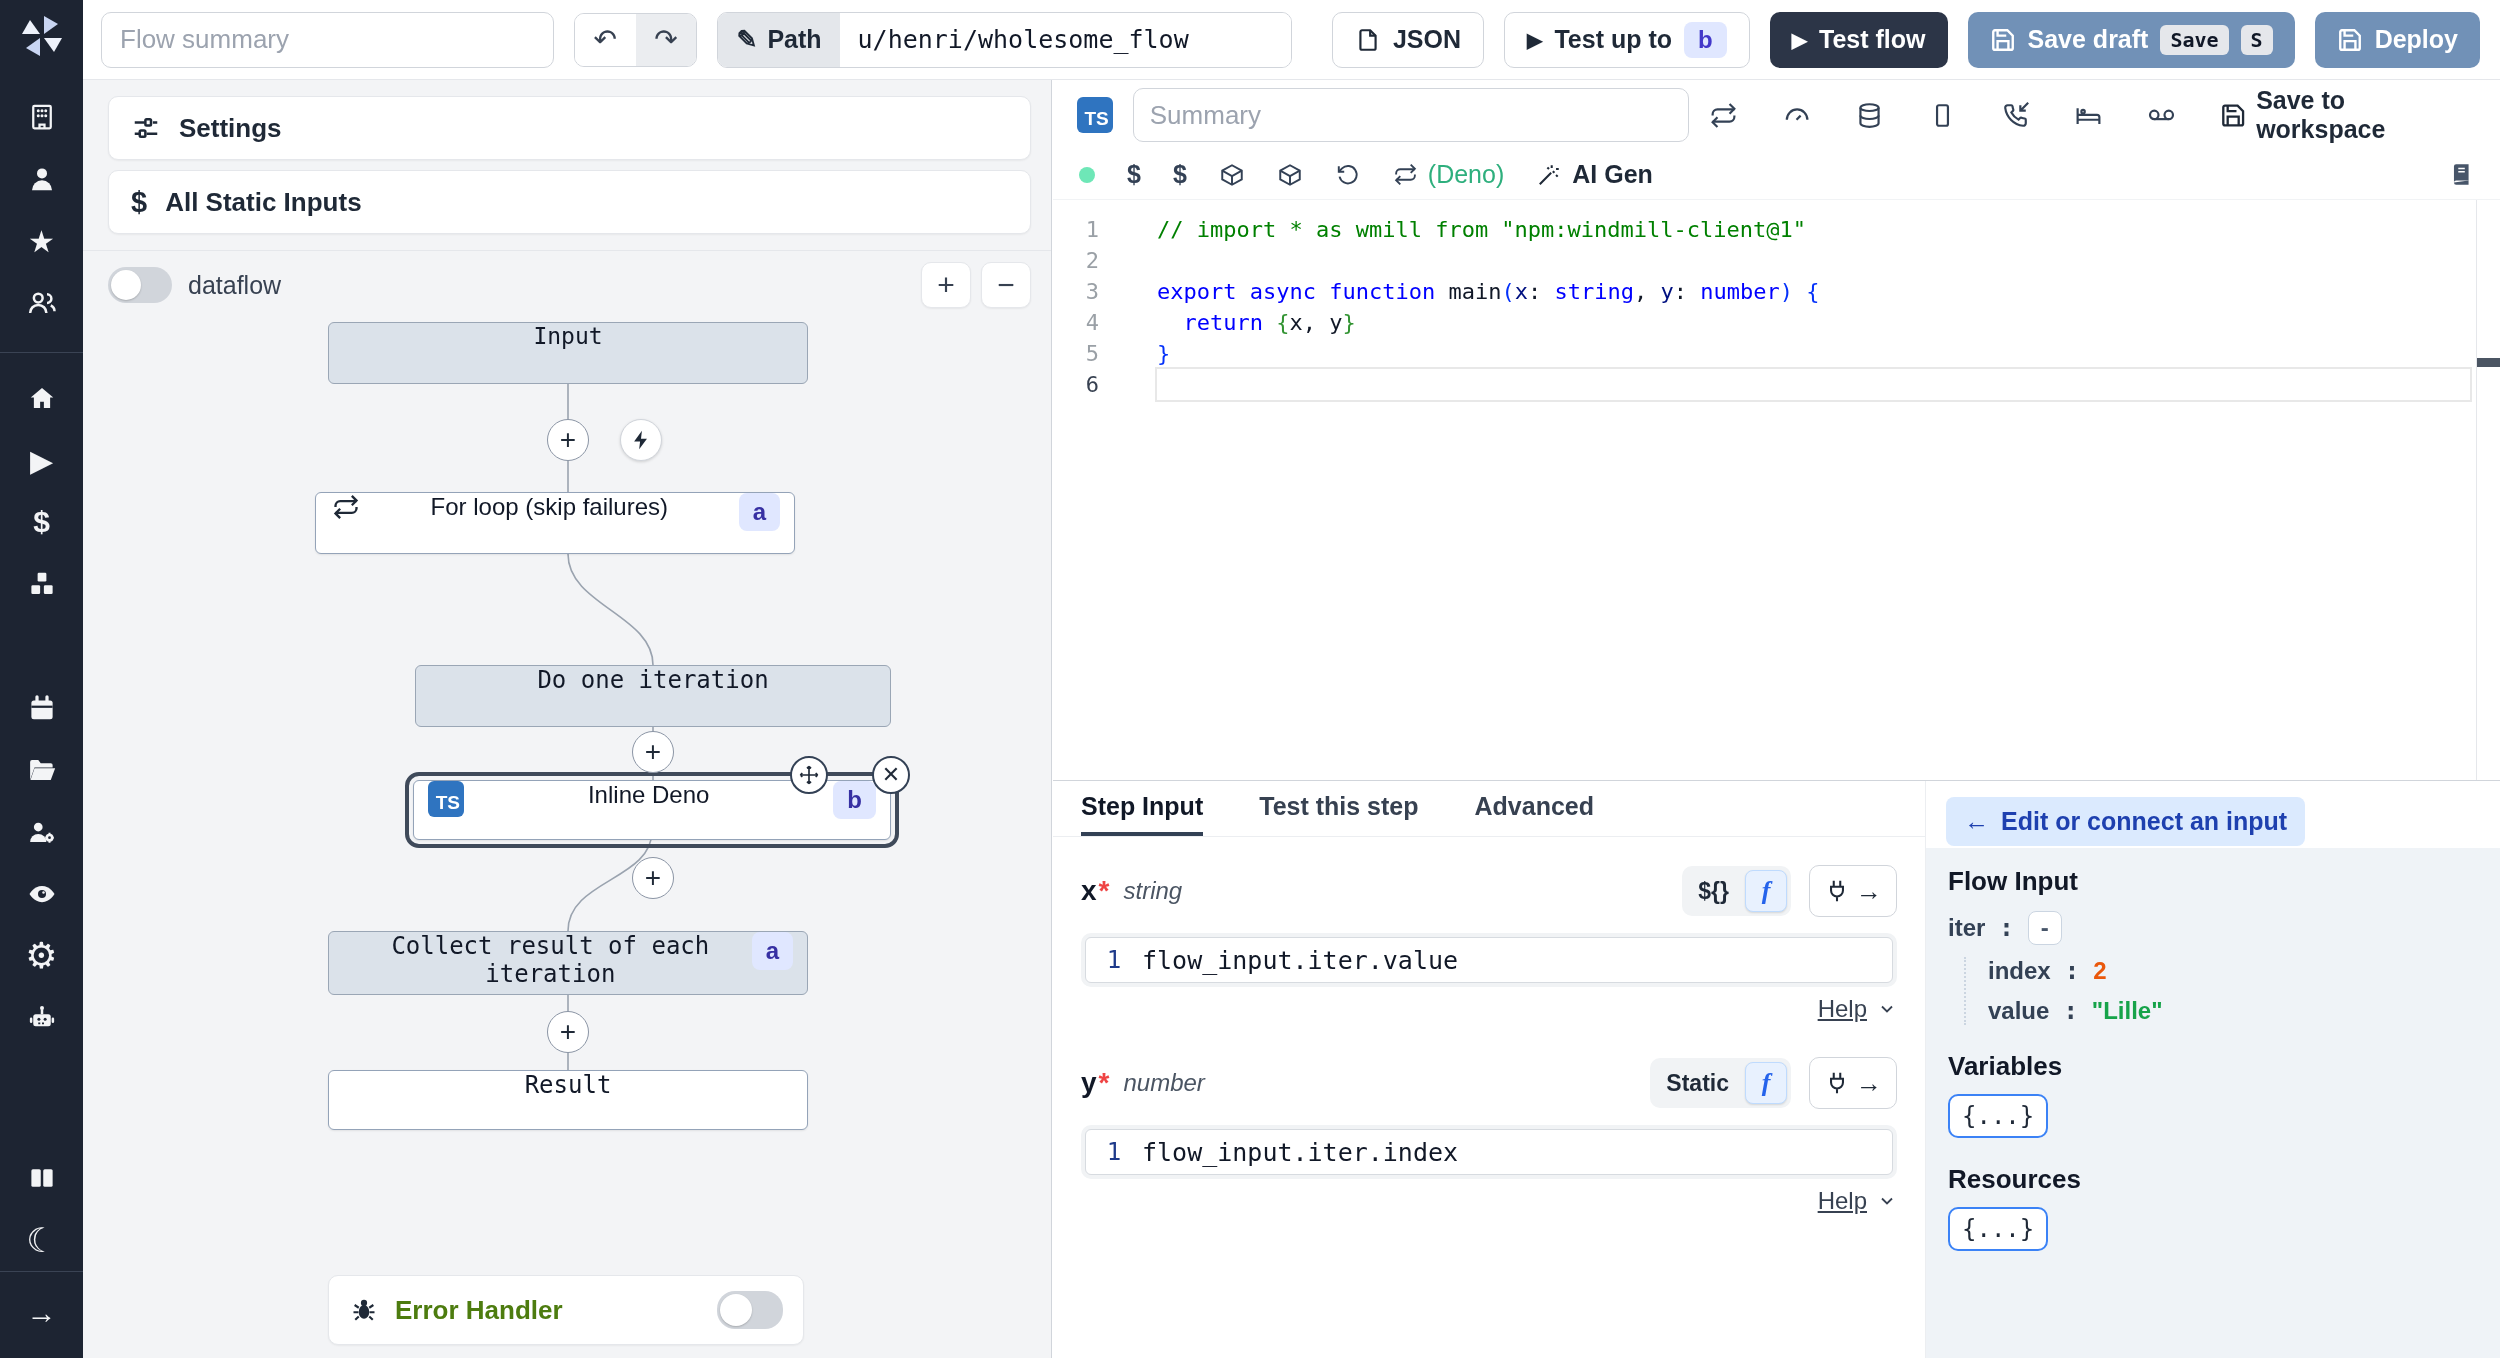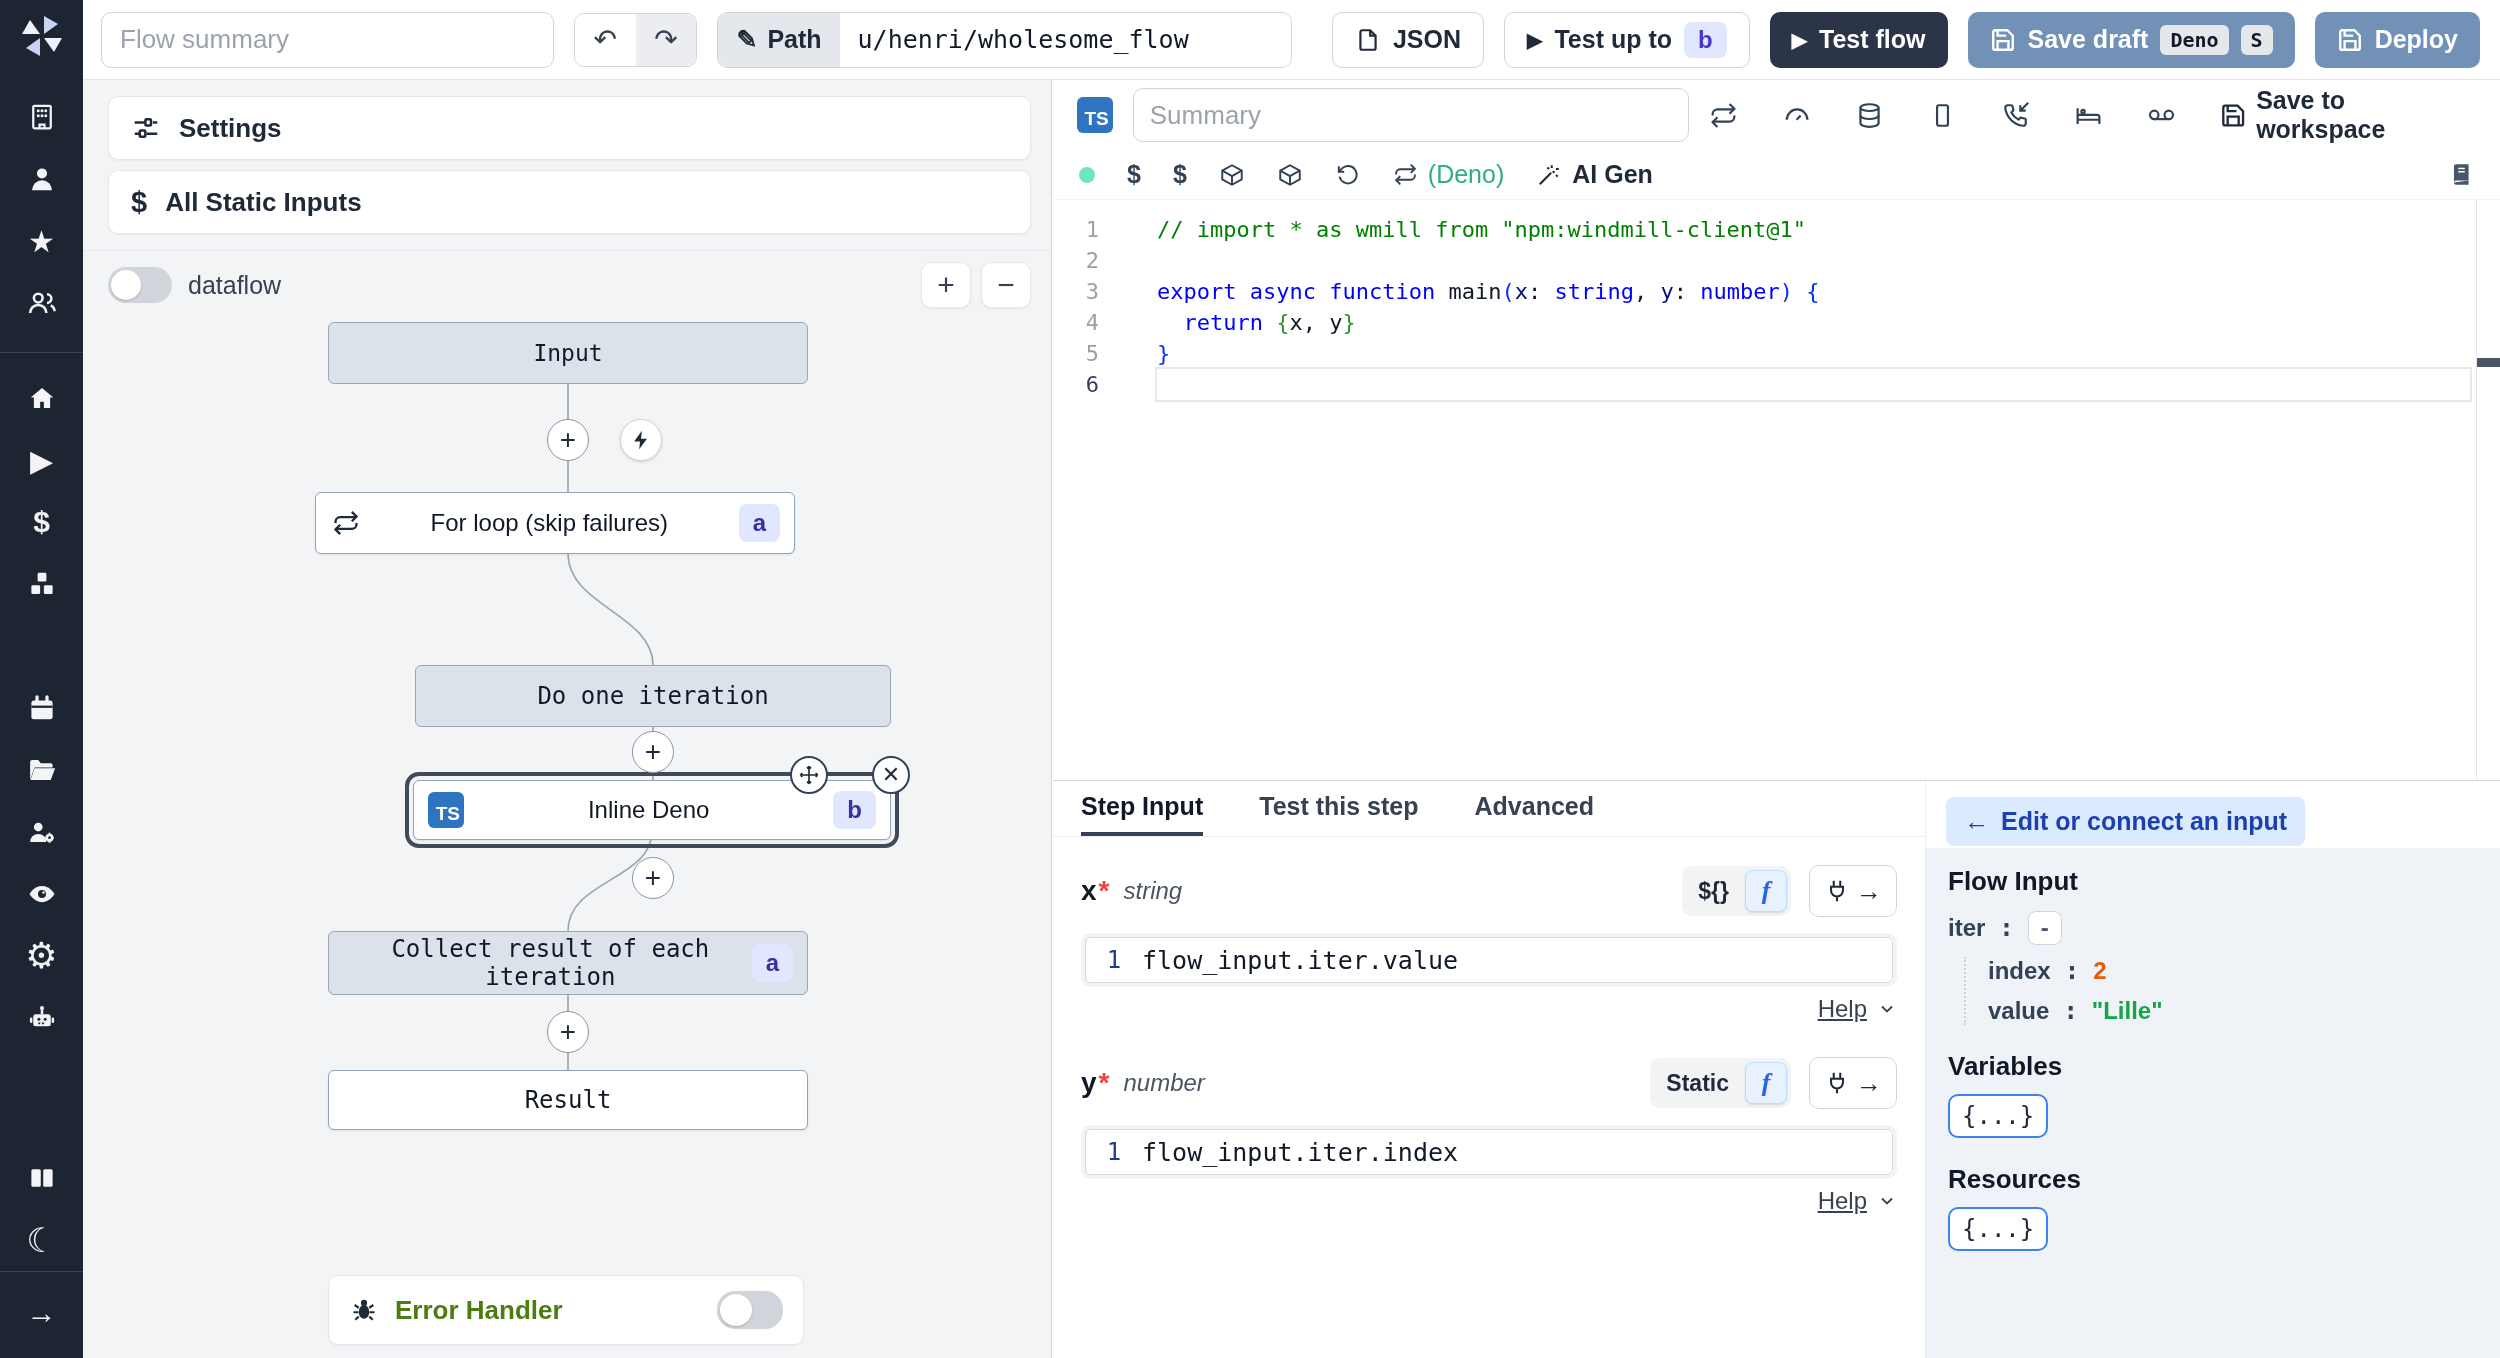--- a/index.html
+++ b/index.html
@@ -40,21 +40,21 @@
   .card + .card { margin-top:10px; }
   .card svg { width:30px; height:30px; }
   .flow-divider { margin-top:16px; border:none; border-top:1px solid #e5e7eb; }
   .graph-head { margin:10px 20px 0 25px; height:48px; display:flex; align-items:center; }
   .toggle { width:64px; height:36px; border-radius:18px; background:#d1d5db; position:relative; cursor:pointer; flex:none; }
   .toggle .knob { position:absolute; left:3px; top:3px; width:30px; height:30px; border-radius:50%; background:#fff; box-shadow:0 1px 2px rgba(0,0,0,.2); }
   .graph-head .lbl { margin-left:16px; font-size:25px; color:#374151; }
   .zoom-btn { width:50px; height:46px; background:#fff; border:1px solid #e5e7eb; border-radius:10px; box-shadow:0 1px 2px rgba(0,0,0,.06); font-size:30px; color:#374151; display:flex; align-items:center; justify-content:center; cursor:pointer; }
   .graph-head .zoom-btn + .zoom-btn { margin-left:10px; }
   .graph-svg { position:absolute; left:0; top:0; width:969px; height:1278px; pointer-events:none; }
-  .node { position:absolute; border-radius:6px; display:flex; align-items:center; font-size:23px; color:#111827; cursor:pointer; z-index:2; }
+  .node { position:absolute; border-radius:6px; display:flex; align-items:flex-start; font-size:23px; color:#111827; cursor:pointer; z-index:2; }
   .node .center { flex:1; text-align:center; }
   .node.grayed { background:#dbe2ea; border:1px solid #9aa6b5; }
   .node.plain { background:#fff; border:1px solid #94a3b8; box-shadow:0 1px 2px rgba(0,0,0,.08); }
   .node.selected { outline:4px solid #3f4a5a; outline-offset:4px; }
   .abadge { background:#e0e7ff; color:#3730a3; font-weight:700; font-size:24px; border-radius:8px; padding:5px 14px; margin-right:14px; font-family:"Liberation Sans", sans-serif; }
   .pcircle { position:absolute; width:42px; height:42px; border-radius:50%; background:#fff; border:1.5px solid #8b95a5; color:#1f2937; display:flex; align-items:center; justify-content:center; font-size:28px; z-index:3; cursor:pointer; }
   .pcircle.soft { border-color:#d1d5db; box-shadow:0 1px 3px rgba(0,0,0,.15); }
   .mini-circle { position:absolute; width:38px; height:38px; border-radius:50%; background:#fff; border:2px solid #334155; display:flex; align-items:center; justify-content:center; z-index:4; cursor:pointer; color:#1f2937; font-size:22px; }
   .mini-circle svg { width:22px; height:22px; }
   .ts-badge { width:36px; height:36px; border-radius:6px; background:#2f74c0; color:#fff; font-weight:700; font-size:19px; display:flex; align-items:flex-end; justify-content:flex-end; padding:3px 4px; margin-left:14px; font-family:"Liberation Sans", sans-serif;}
@@ -275,21 +275,21 @@
   </div>
   <div class="btn blue">
     <span class="icw">
         <svg viewBox="0 0 24 24" fill="none" stroke="#fff" stroke-width="2.2">
           <path d="M19.5 21h-15A1.5 1.5 0 013 19.5v-15A1.5 1.5 0 014.5 3H16l5 5v11.5a1.5 1.5 0 01-1.5 1.5z"></path>
           <path d="M17 21v-8H7v8"></path>
           <path d="M7 3v5h8"></path>
         </svg>
       </span>
     <span>Save draft</span>
-    <kbd>Deno</kbd>
+    <kbd>Save</kbd>
       <kbd>S</kbd>
   </div>
   <div class="btn blue">
     <span class="icw">
         <svg viewBox="0 0 24 24" fill="none" stroke="#fff" stroke-width="2.2">
           <path d="M19.5 21h-15A1.5 1.5 0 013 19.5v-15A1.5 1.5 0 014.5 3H16l5 5v11.5a1.5 1.5 0 01-1.5 1.5z"></path>
           <path d="M17 21v-8H7v8"></path>
           <path d="M7 3v5h8"></path>
         </svg>
       </span>

